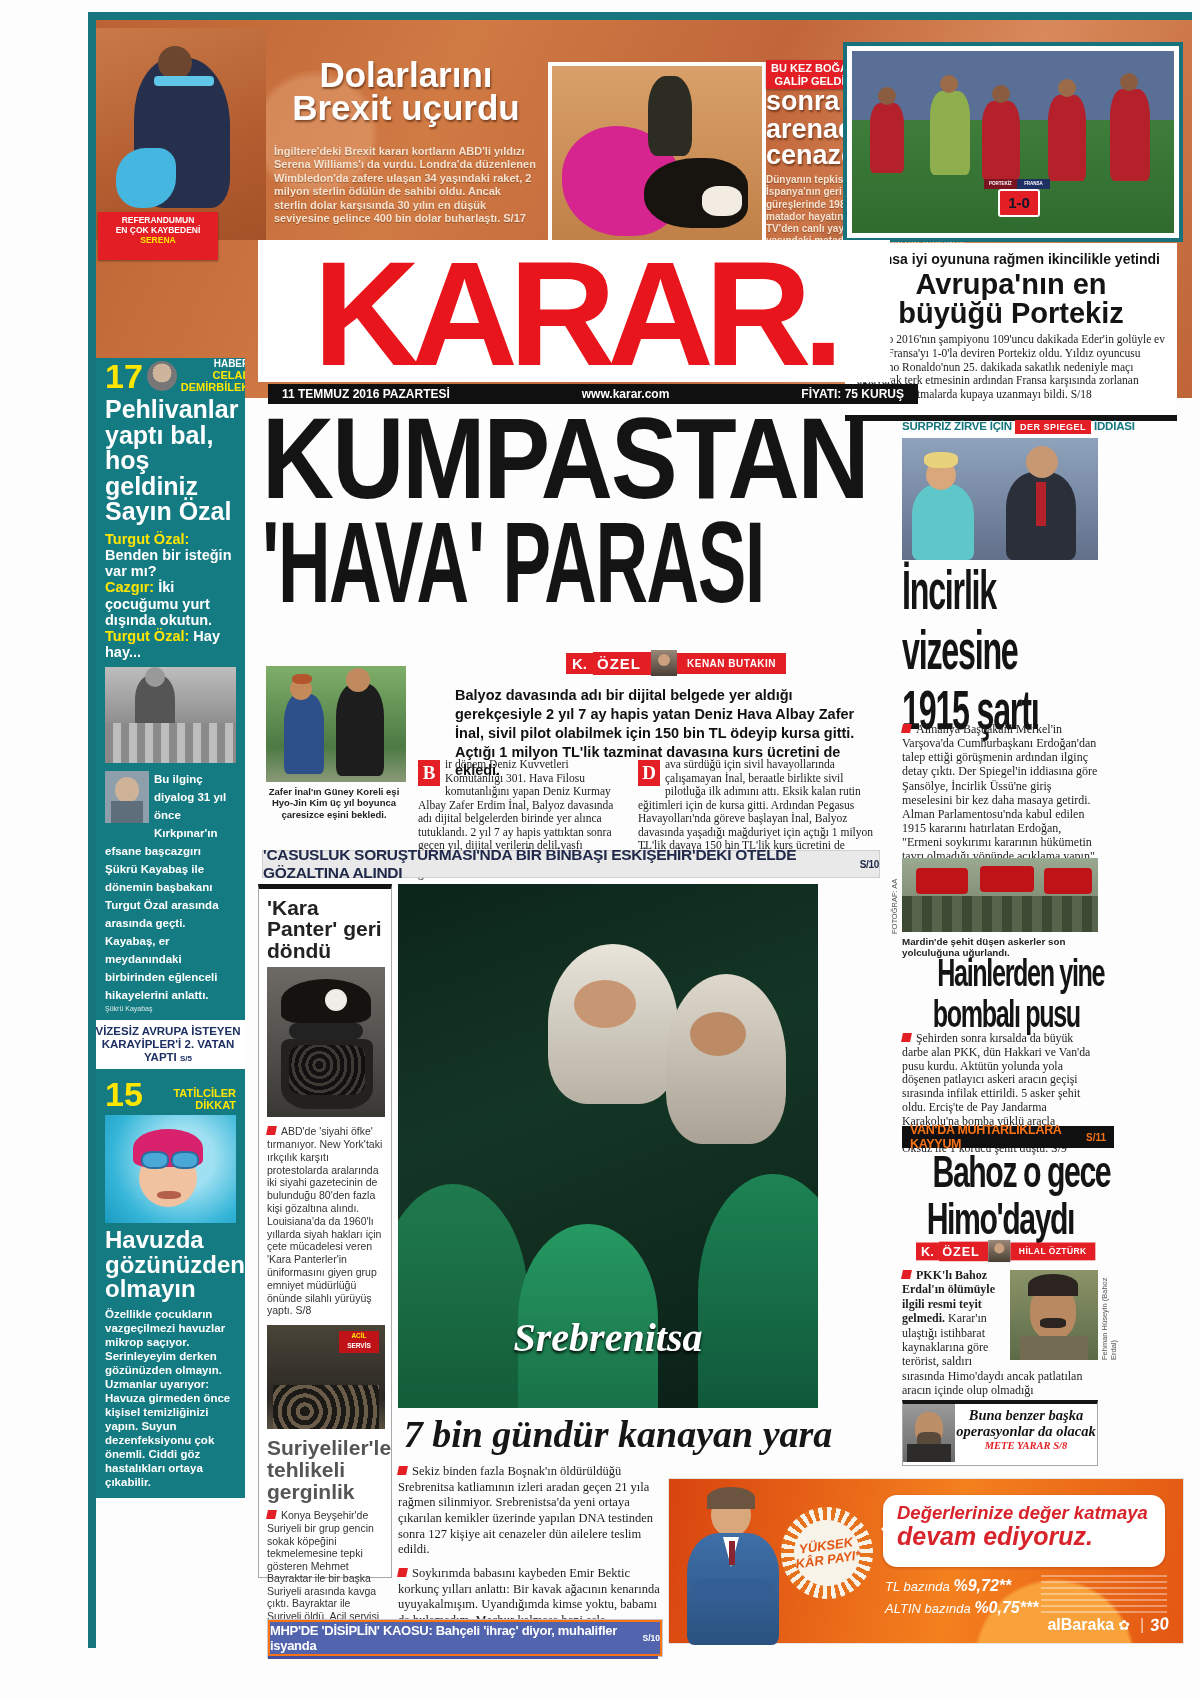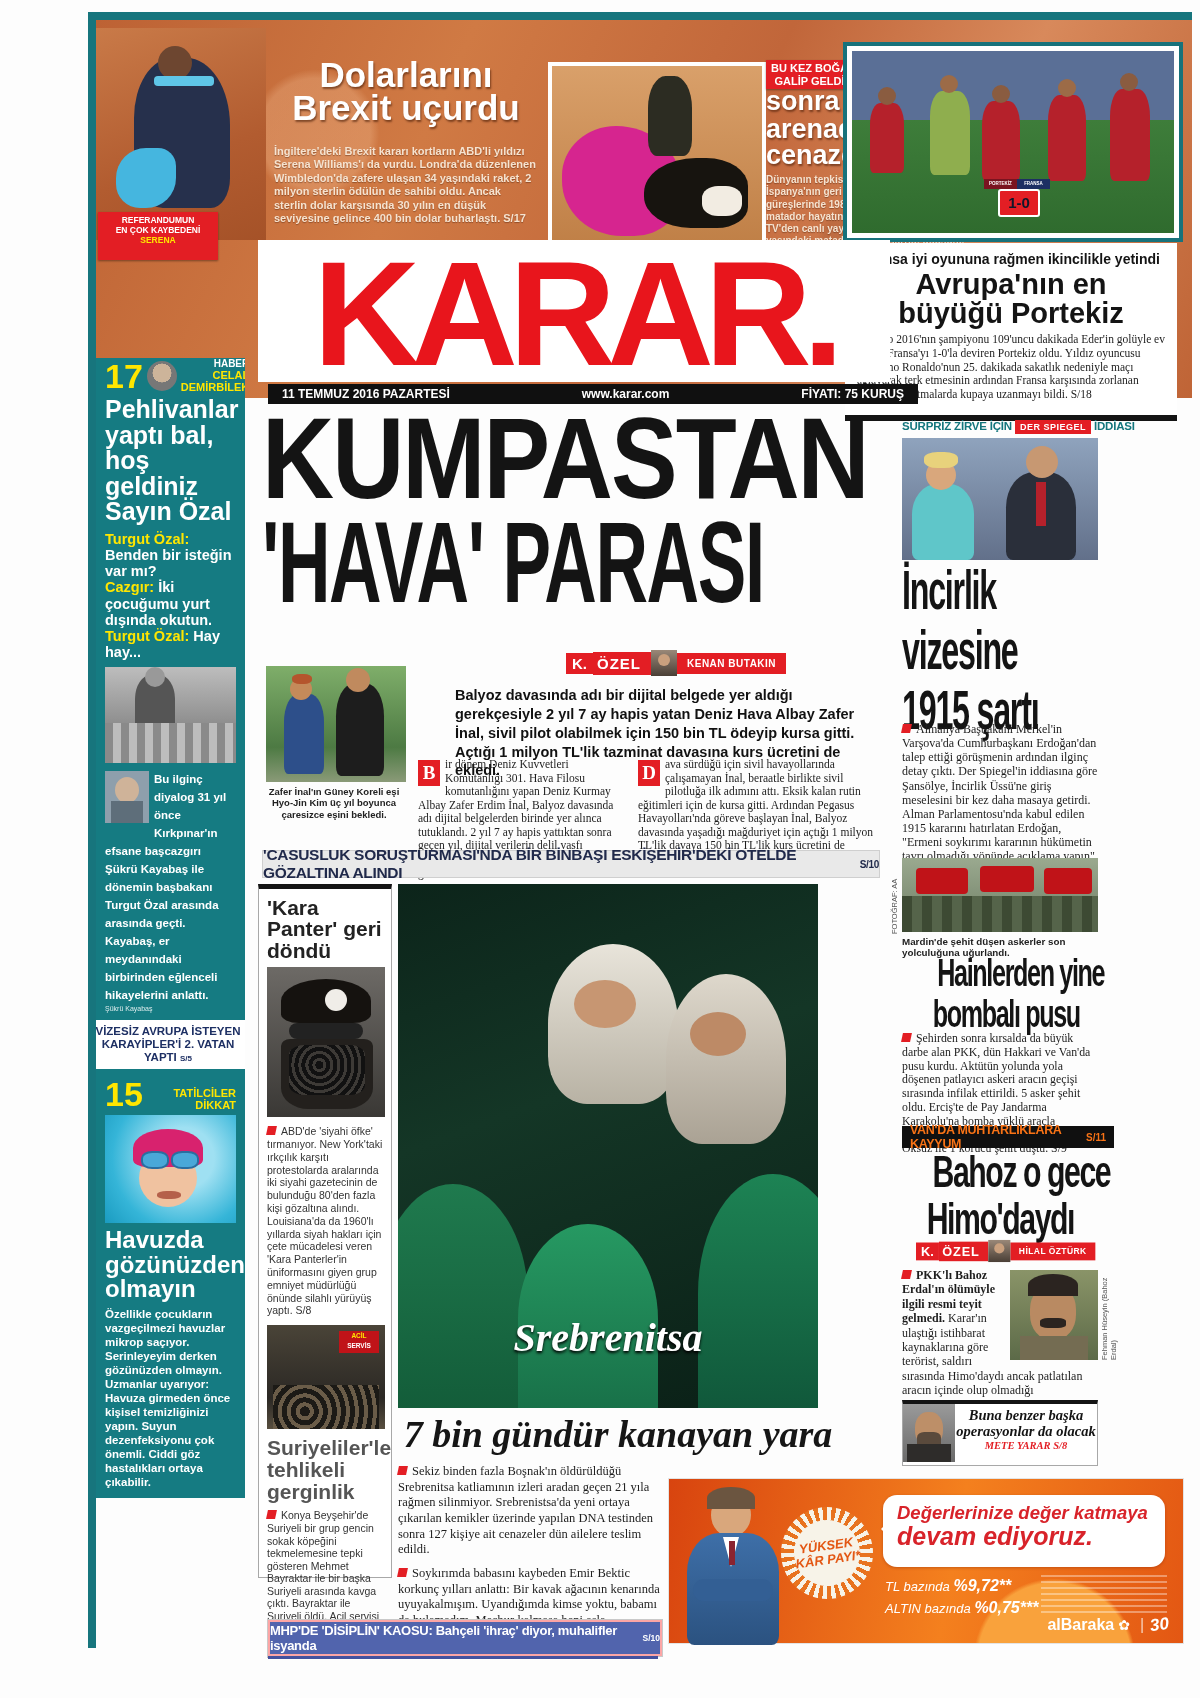--- a/index.html
+++ b/index.html
@@ -66,21 +66,21 @@
       repeating-conic-gradient(#f7f3e8 0 6deg, #e8731f 6deg 12deg);
       display:flex;align-items:center;justify-content:center;}
   .burst-in{width:72%;height:72%;border-radius:50%;background:#f7f3e8;display:flex;flex-direction:column;
       align-items:center;justify-content:center;transform:rotate(-8deg);}
   .burst-in span{color:#e35713;font-weight:900;font-style:italic;font-size:13px;line-height:1.05;}
   .bubble{background:#fff;border-radius:14px;position:relative;box-shadow:0 1px 3px rgba(120,30,0,.35);}
   .bubble::before{content:"";position:absolute;left:-10px;top:26px;border:8px solid transparent;
       border-right-color:#fff;}
   .finep{background:repeating-linear-gradient(#ffffffaa 0 2px, transparent 2px 6px);opacity:.55;}
   .mhp{background:#5164ad;color:#fff;font-weight:800;display:flex;align-items:center;justify-content:center;
-       border:2px solid #fca5a5;box-shadow:0 0 0 1px #c9c9c9;}
+       border:2px solid #f97316;box-shadow:0 0 0 1px #c9c9c9;}
 </style>
 </head>
 <body>
 
 <div class="paper">
 
   <div class="abs teal-bar" style="left:88px;top:12px;width:1104px;height:8px"></div>
   <div class="abs teal-bar" style="left:88px;top:12px;width:8px;height:1636px"></div>
 
   <div class="abs orange-zone" style="left:96px;top:20px;width:1096px;height:378px"></div>

